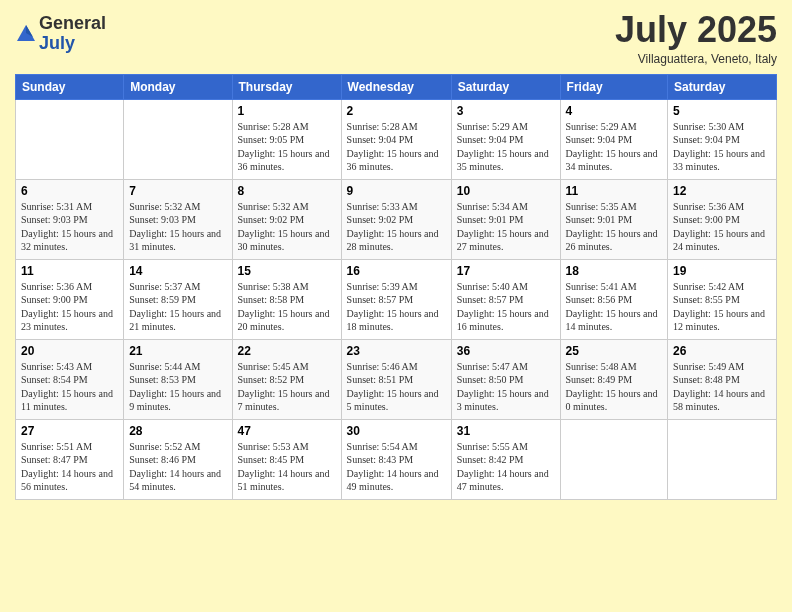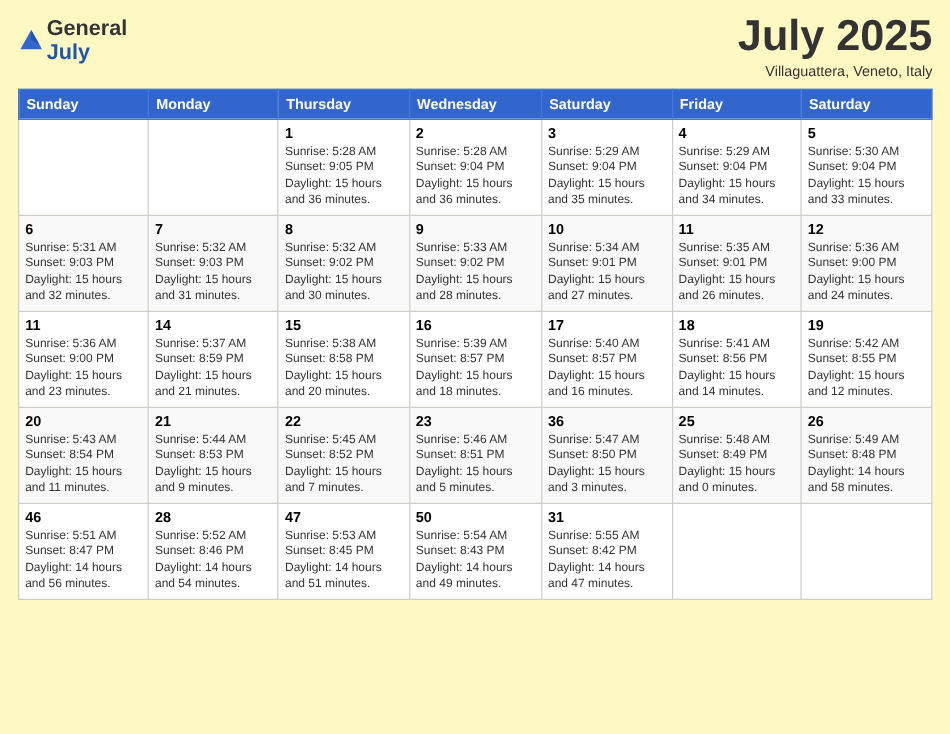--- a/index.html
+++ b/index.html
@@ -91,20 +91,21 @@
     .day-num {
       font-weight: bold;
       font-size: 12px;
       display: block;
       margin-bottom: 2px;
     }
     .day-info {
       font-size: 10px;
       color: #333;
       line-height: 1.35;
+      font-family: Liberation Serif, serif;
     }
     .empty-cell {
       background: #fff !important;
     }
     .row-alt td {
       background: #f0f0f0;
     }
   </style>
 </head>
 <body>
@@ -249,33 +250,33 @@
             <span class="day-num">25</span>
             <div class="day-info">Sunrise: 5:48 AM<br>Sunset: 8:49 PM<br>Daylight: 15 hours and 0 minutes.</div>
           </td>
           <td>
             <span class="day-num">26</span>
             <div class="day-info">Sunrise: 5:49 AM<br>Sunset: 8:48 PM<br>Daylight: 14 hours and 58 minutes.</div>
           </td>
         </tr>
         <tr>
           <td>
-            <span class="day-num">46</span>
+            <span class="day-num">27</span>
             <div class="day-info">Sunrise: 5:51 AM<br>Sunset: 8:47 PM<br>Daylight: 14 hours and 56 minutes.</div>
           </td>
           <td>
             <span class="day-num">28</span>
             <div class="day-info">Sunrise: 5:52 AM<br>Sunset: 8:46 PM<br>Daylight: 14 hours and 54 minutes.</div>
           </td>
           <td>
             <span class="day-num">47</span>
             <div class="day-info">Sunrise: 5:53 AM<br>Sunset: 8:45 PM<br>Daylight: 14 hours and 51 minutes.</div>
           </td>
           <td>
-            <span class="day-num">50</span>
+            <span class="day-num">30</span>
             <div class="day-info">Sunrise: 5:54 AM<br>Sunset: 8:43 PM<br>Daylight: 14 hours and 49 minutes.</div>
           </td>
           <td>
             <span class="day-num">31</span>
             <div class="day-info">Sunrise: 5:55 AM<br>Sunset: 8:42 PM<br>Daylight: 14 hours and 47 minutes.</div>
           </td>
           <td class="empty-cell"></td>
           <td class="empty-cell"></td>
         </tr>
       </tbody>

